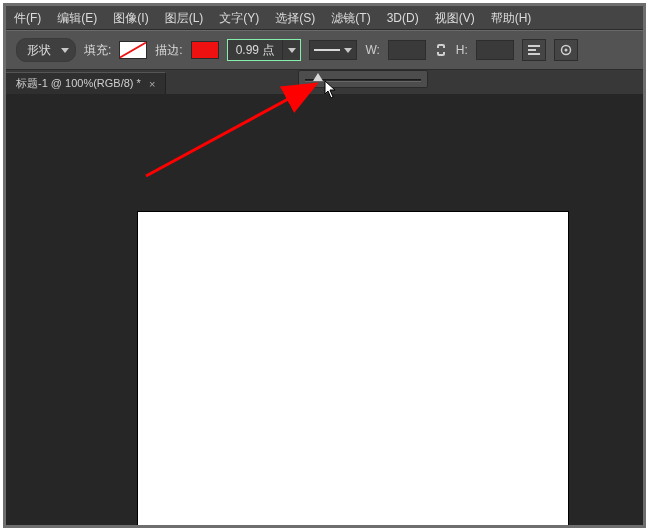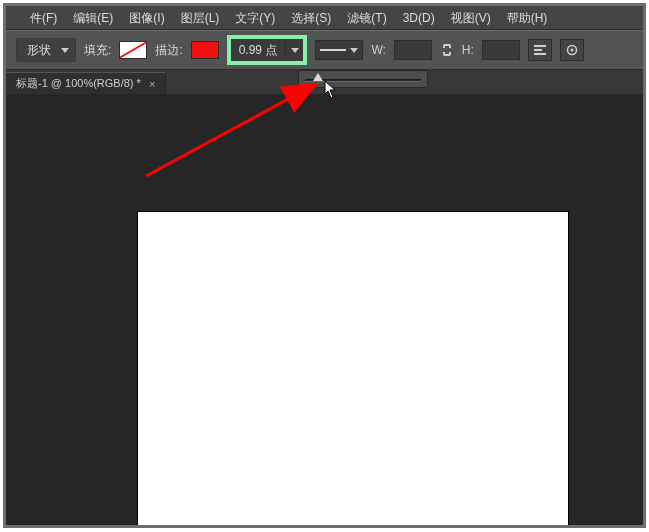--- a/index.html
+++ b/index.html
@@ -16,21 +16,21 @@
     width: 643px; height: 525px;
     border: 3px solid #6e6e6e;
     background: #262626;
     overflow: hidden;
   }
   .menubar {
     height: 24px;
     background: #454545;
     display: flex;
     align-items: center;
-    padding: 0 16px;
+    padding: 0 0;
     gap: 0;
     border-bottom: 1px solid #2c2c2c;
   }
   .menubar .menu-item {
     padding: 0 8px;
     line-height: 24px;
     white-space: nowrap;
     cursor: default;
   }
   .optbar {
@@ -45,21 +45,21 @@
     position: relative;
   }
   .shape-dd {
     display: flex;
     align-items: center;
     border: 1px solid #3a3a3a;
     background: #3f3f3f;
     height: 24px;
     padding: 0 6px 0 10px;
     gap: 10px;
-    border-radius: 2px;
+    border-radius: 10px;
   }
   .chev {
     width: 0; height: 0;
     border-left: 4px solid transparent;
     border-right: 4px solid transparent;
     border-top: 5px solid #c8c8c8;
   }
   .lbl { white-space: nowrap; }
   .swatch {
     width: 28px; height: 18px;
@@ -74,22 +74,22 @@
     position: absolute;
     left: -2px; top: 7px;
     width: 30px; height: 2px;
     background: #e11;
     transform: rotate(-30deg);
   }
   .swatch.red { background: #e11; }
   .swatch-wrap { display:flex; align-items:center; gap:2px; }
   .stroke-val {
     display:flex; align-items:center;
-    height: 30px;
-    border:4px solid #86efac;
+    height: 22px;
+    border:1px solid #86efac;
     background:#3a3a3a;
   }
   .stroke-val .num { padding: 0 8px; min-width:50px; }
   .stroke-val .btn {
     width: 18px; height: 20px;
     display:flex; align-items:center; justify-content:center;
     border-left:1px solid #2d2d2d;
   }
   .line-style {
     width: 48px; height: 20px;

